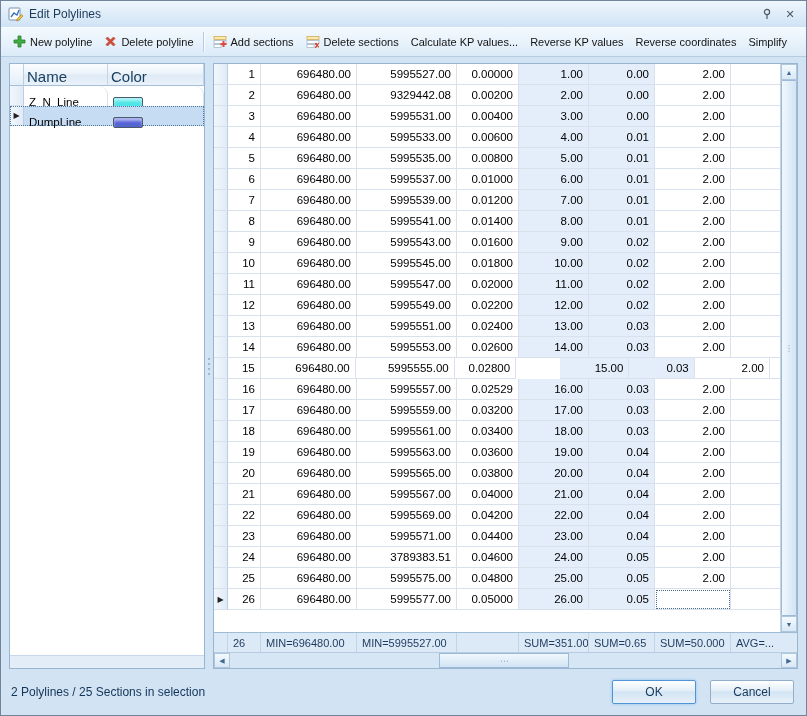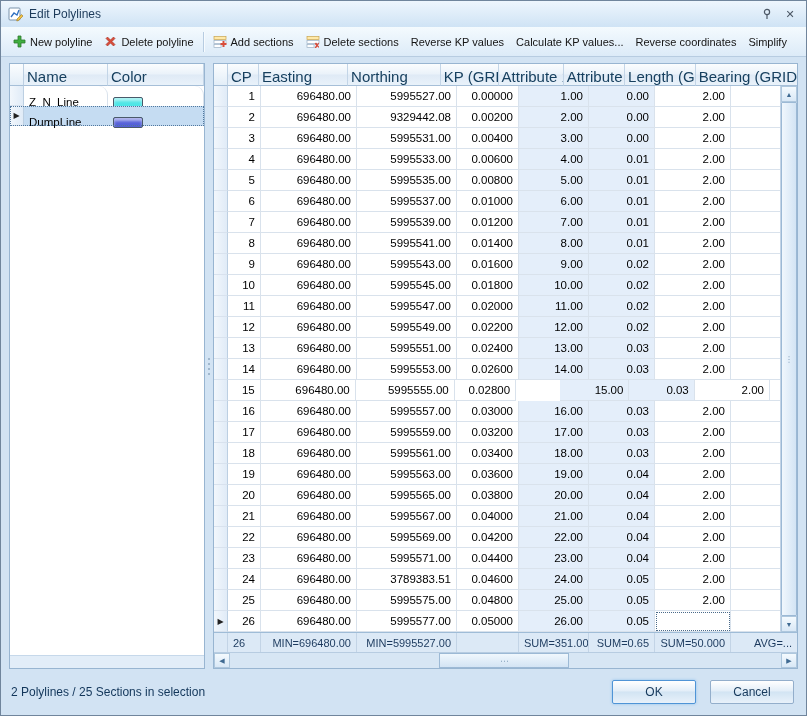--- a/index.html
+++ b/index.html
@@ -81,21 +81,21 @@
   .g-cell {
     border-right:1px solid #d9e2ec; border-bottom:1px solid #d9e2ec;
     padding:4px 5px 0; text-align:right; overflow:hidden; white-space:nowrap; font-size:11.5px;
   }
   .g-cell.g-flex { border-right:none; }
   .g-cell.tint { background:#e4eefa; }
   .g-cell.focused { outline:1px dotted #4a6a8a; outline-offset:-2px; background:#fff; }
   .g-footer { flex:0 0 20px; display:flex; background:#dce9f6; border-top:1px solid #9fbcd7; }
   .g-find { flex:0 0 14px; border-right:1px solid #c3d4e6; }
   .g-fcell {
-    padding:4px 5px 0; text-align:right; border-right:1px solid #c3d4e6;
+    padding:4px 5px 0; text-align:left; border-right:1px solid #c3d4e6;
     color:#1c3a5e; overflow:hidden; white-space:nowrap; font-size:11px;
   }
   .g-fcell.left { text-align:left; }
   .g-fcell.g-flex { border-right:none; }
   
   .vscroll { flex:0 0 16px; display:flex; flex-direction:column; background:#d7e6f4; border-left:1px solid #c3d4e6; }
   .sbtn {
     flex:0 0 16px; width:16px; display:flex; align-items:center; justify-content:center;
     background:linear-gradient(#f4fafe,#d9e8f6); border:1px solid #aec7dd; color:#3f6a92;
   }
@@ -183,24 +183,24 @@
         <svg width="14" height="14" viewBox="0 0 14 14">
           <rect x="1" y="1.5" width="12" height="3" fill="#ffe9a8" stroke="#c8a44e" stroke-width="0.7"></rect>
           <rect x="1" y="5.5" width="12" height="3" fill="#ffffff" stroke="#9ab0c4" stroke-width="0.7"></rect>
           <rect x="1" y="9.5" width="7" height="3" fill="#ffffff" stroke="#9ab0c4" stroke-width="0.7"></rect>
           <path d="M8.5 9 L10 7.5 L11.5 9 L13 7.5 L13 9 L11.8 10.2 L13 11.5 L13 13 L11.5 11.5 L10 13 L8.5 13 L10.2 10.2 Z" fill="#d84c3a"></path>
         </svg>
       </span>
       <span>Delete sections</span>
     </div>
     <div class="tool-btn">
+      <span>Calculate KP values...</span>
+    </div>
+    <div class="tool-btn">
       <span>Reverse KP values</span>
-    </div>
-    <div class="tool-btn">
-      <span>Calculate KP values...</span>
     </div>
     <div class="tool-btn">
       <span>Reverse coordinates</span>
     </div>
     <div class="tool-btn">
       <span>Simplify</span>
     </div>
   </div>
 
   <div class="content">
@@ -230,31 +230,20 @@
     </div>
 
     <div class="splitter">
       <i></i>
         <i></i>
         <i></i>
         <i></i>
     </div>
 
     <div class="right-panel">
-      <div class="g-header">
-          <div class="g-ind g-head-ind"></div>
-          <div class="g-hcell" style="width: 33px;">CP</div>
-          <div class="g-hcell" style="width: 96px;">Easting</div>
-          <div class="g-hcell" style="width: 100px;">Northing</div>
-          <div class="g-hcell" style="width: 62px;">KP (GRID)</div>
-          <div class="g-hcell" style="width: 70px;">Attribute 1</div>
-          <div class="g-hcell" style="width: 66px;">Attribute 2</div>
-          <div class="g-hcell" style="width: 76px;">Length (GRID)</div>
-          <div class="g-hcell g-flex">Bearing (GRID)</div>
-        </div>
       <div class="g-body">
         <div class="g-rows">
             <div class="g-row">
               <div class="g-ind"></div>
               <div class="g-cell" style="width: 33px;">1</div>
               <div class="g-cell" style="width: 96px;">696480.00</div>
               <div class="g-cell" style="width: 100px;">5995527.00</div>
               <div class="g-cell" style="width: 62px;">0.00000</div>
               <div class="g-cell tint" style="width: 70px;">1.00</div>
               <div class="g-cell tint" style="width: 66px;">0.00</div>
@@ -413,21 +402,21 @@
               <div class="g-cell tint" style="width: 70px; margin-left: 44px;">15.00</div>
               <div class="g-cell tint" style="width: 66px;">0.03</div>
               <div class="g-cell" style="width: 76px;">2.00</div>
               <div class="g-cell g-flex"></div>
             </div>
             <div class="g-row">
               <div class="g-ind"></div>
               <div class="g-cell" style="width: 33px;">16</div>
               <div class="g-cell" style="width: 96px;">696480.00</div>
               <div class="g-cell" style="width: 100px;">5995557.00</div>
-              <div class="g-cell" style="width: 62px;">0.03000</div>
+              <div class="g-cell" style="width: 62px;">0.02529</div>
               <div class="g-cell tint" style="width: 70px;">16.00</div>
               <div class="g-cell tint" style="width: 66px;">0.03</div>
               <div class="g-cell" style="width: 76px;">2.00</div>
               <div class="g-cell g-flex"></div>
             </div>
             <div class="g-row">
               <div class="g-ind"></div>
               <div class="g-cell" style="width: 33px;">17</div>
               <div class="g-cell" style="width: 96px;">696480.00</div>
               <div class="g-cell" style="width: 100px;">5995559.00</div>

